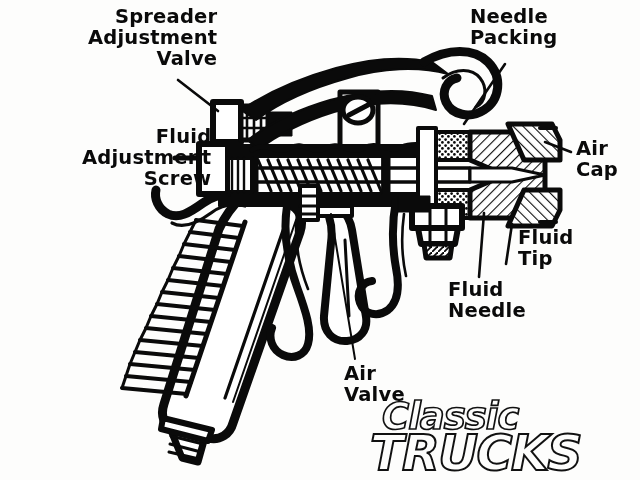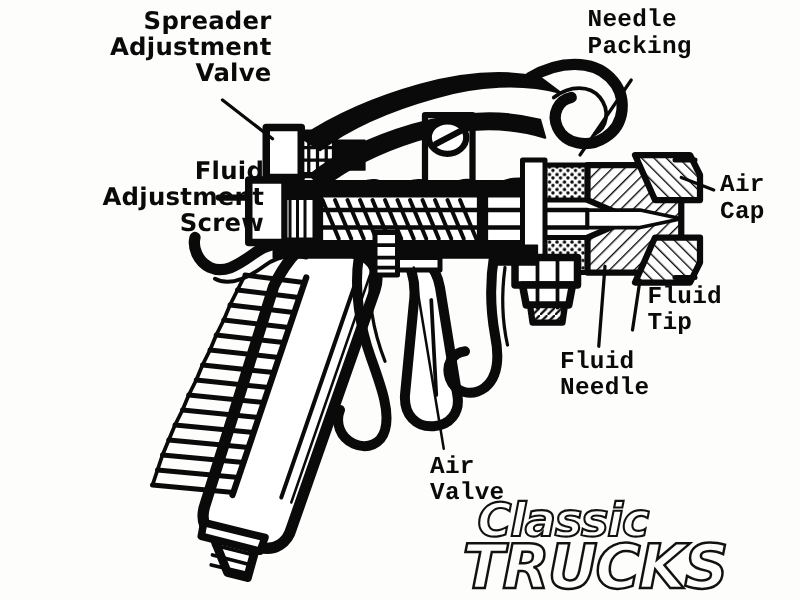--- a/index.html
+++ b/index.html
@@ -28,21 +28,21 @@
     font-family: "DejaVu Sans", "Liberation Sans", sans-serif;
     font-weight: bold;
     font-size: 19.5px;
     line-height: 1.08;
     letter-spacing: 0.2px;
     color: #0a0a0a;
     white-space: pre;
     margin: 0;
   }
   .callout.right-align { text-align: right; }
-  .callout.left-align  { text-align: left; font-family: Liberation Mono, monospace; }
+  .callout.left-align  { text-align: left; }
 
   #label-spreader { left: 88px;  top: 6px;   text-align: right; }
   #label-fluid-adj { left: 82px; top: 126px; text-align: right; }
   #label-needle-packing { left: 470px; top: 6px;  text-align: left; }
   #label-air-cap { left: 576px; top: 138px; text-align: left; }
   #label-fluid-tip { left: 518px; top: 227px; text-align: left; }
   #label-fluid-needle { left: 448px; top: 279px; text-align: left; }
   #label-air-valve { left: 344px; top: 363px; text-align: left; }
 
   #watermark {

